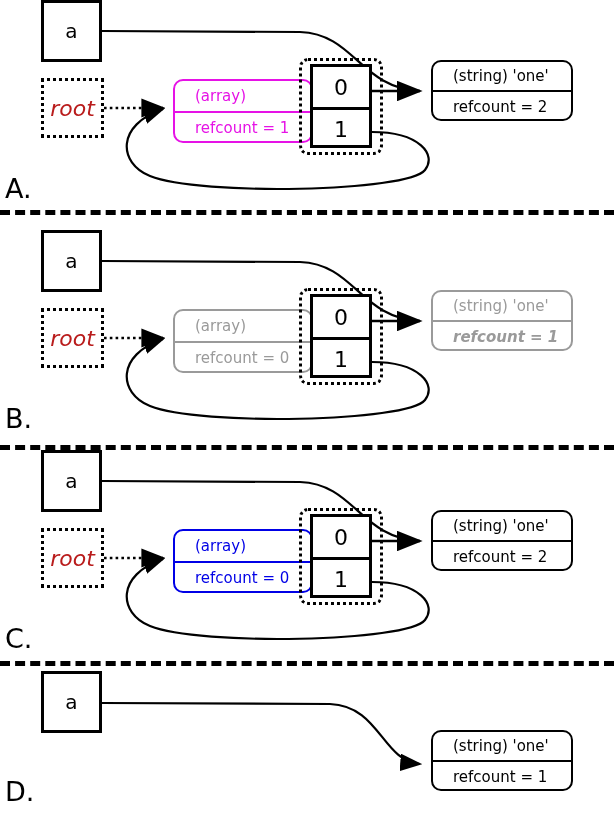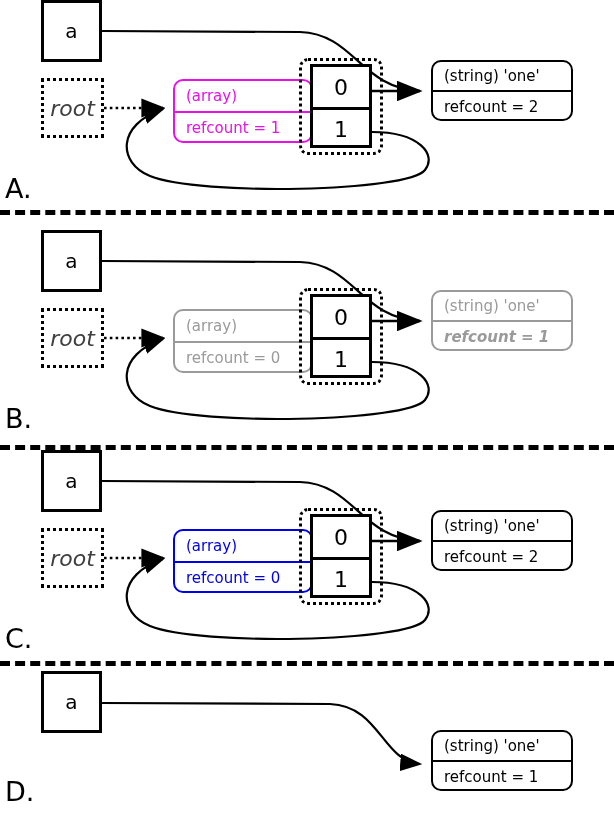--- a/index.html
+++ b/index.html
@@ -18,27 +18,27 @@
             line-height:1;}
 
   
   .varbox{position:absolute;border:3px solid #000;background:#fff;
           display:flex;align-items:center;justify-content:center;
           font-size:20px;color:#000;box-sizing:border-box;}
 
   
   .rootbox{position:absolute;border:3px dotted #000;background:#fff;
            display:flex;align-items:center;justify-content:center;
-           font-size:22px;font-style:italic;color:#404040;box-sizing:border-box;}
+           font-size:22px;font-style:italic;color:#b91c1c;box-sizing:border-box;}
 
   
   .zval{position:absolute;border:2px solid #000;border-radius:10px;
         background:#fff;box-sizing:border-box;overflow:hidden;}
   .zval .row{box-sizing:border-box;display:flex;align-items:center;
-             padding-left:11px;font-size:15px;color:#000;}
+             padding-left:20px;font-size:15px;color:#000;}
   .zval .row.top{border-bottom:2px solid #000;}
 
   .zval.magenta{border-color:#e612e6;}
   .zval.magenta .row{color:#e612e6;}
   .zval.magenta .row.top{border-bottom-color:#e612e6;}
 
   .zval.blue{border-color:#0000e6;}
   .zval.blue .row{color:#0000e6;}
   .zval.blue .row.top{border-bottom-color:#0000e6;}
 

